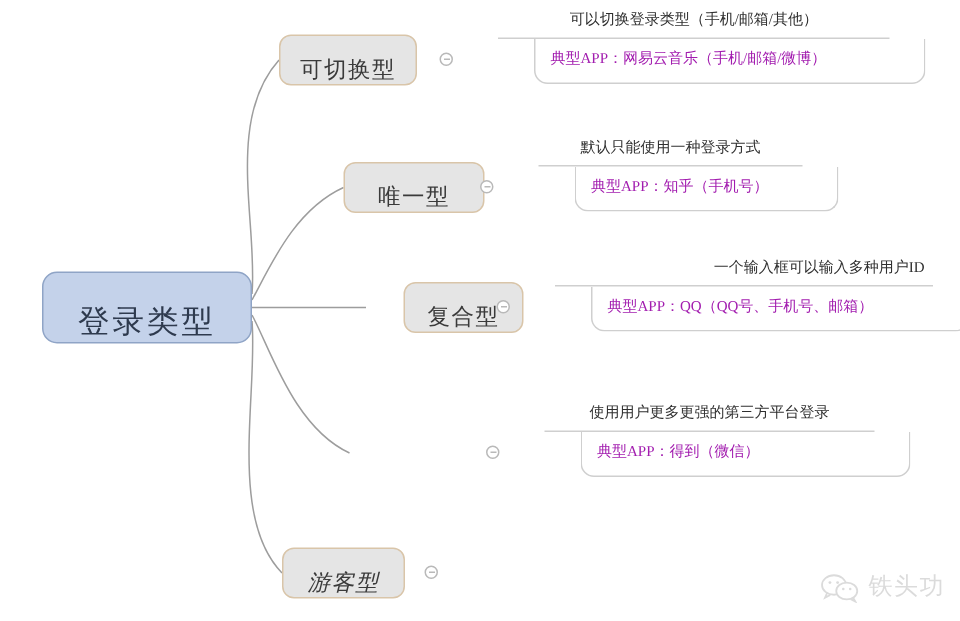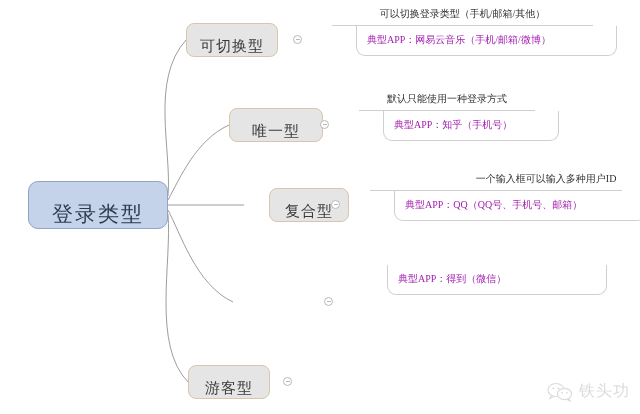--- a/index.html
+++ b/index.html
@@ -180,24 +180,27 @@
   <div class="handle" style="left:331px; top:200px;"></div>
   <div class="detail-group" style="left:346px; top:168px;">
     <div class="detail-top-wrap">
       <span class="detail-top" style="min-width: 240.406px; text-align: right;">一个输入框可以输入多种用户ID</span>
     </div>
     <div class="detail-box" style="width: 252.406px;">典型APP：QQ（QQ号、手机号、邮箱）</div>
   </div>
 
   <div class="handle" style="left:324px; top:297px;"></div>
   <div class="detail-group" style="left:339px; top:265px;">
+    <div class="detail-top-wrap">
+      <span class="detail-top" style="min-width: 208px;">使用用户更多更强的第三方平台登录</span>
+    </div>
     <div class="detail-box" style="width: 220px;">典型APP：得到（微信）</div>
   </div>
 
-  <div class="branch-node" style="left:188px; top:365px; width:82px;">
+  <div class="branch-node" style="left:188px; top:365px; width:82px;font-style:italic;">
     <span>游客型</span>
   </div>
   <div class="handle" style="left:283px; top:377px;"></div>
 
   <div class="watermark">
     <svg width="26" height="20" viewBox="0 0 26 20">
       <ellipse cx="9" cy="8" rx="8" ry="6.5" fill="none" stroke="#8a8a8a" stroke-width="1.2"></ellipse>
       <path d="M4.5,13 L3,16.5 L6.5,14.6" fill="none" stroke="#8a8a8a" stroke-width="1.2"></path>
       <circle cx="6.3" cy="6.4" r="0.95" fill="#8a8a8a"></circle>
       <circle cx="11.4" cy="6.4" r="0.95" fill="#8a8a8a"></circle>

